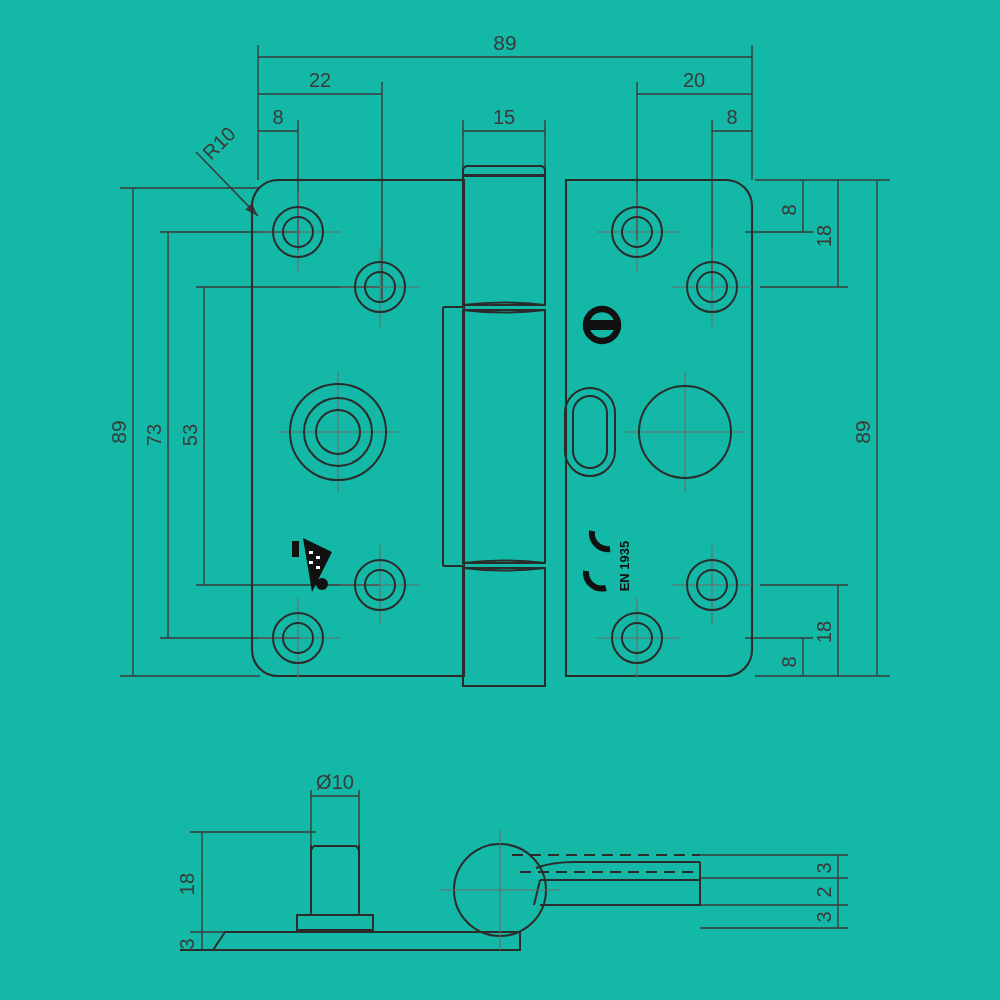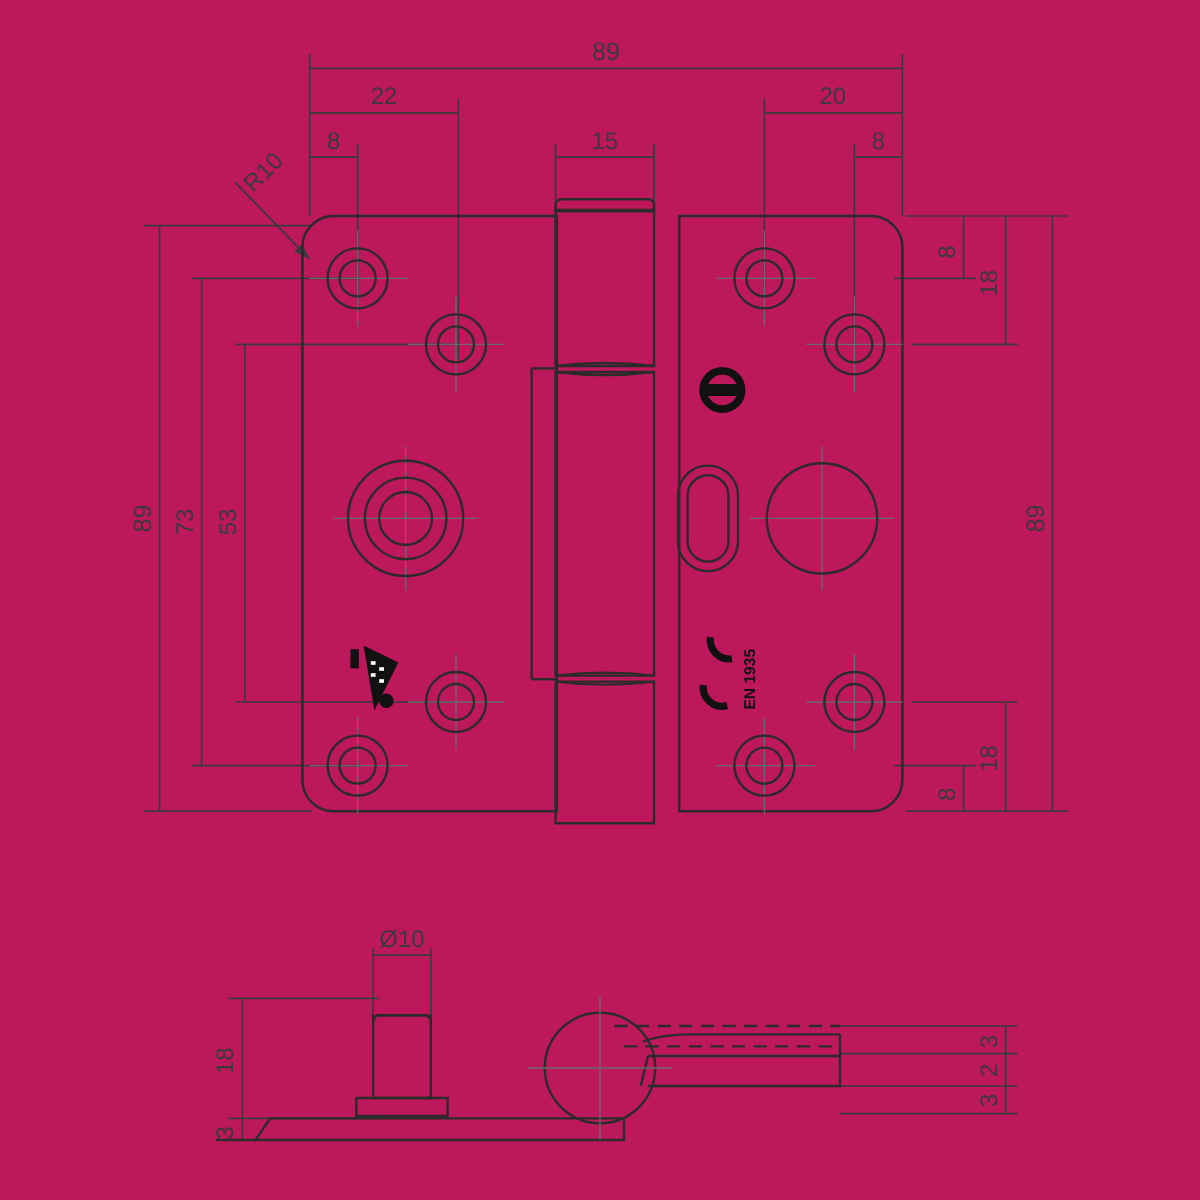--- a/index.html
+++ b/index.html
@@ -1,18 +1,18 @@
 <!DOCTYPE html>
 <html><head>
 <meta charset="utf-8">
 <style>
   html,body{margin:0;padding:0;background:#ffffff;}
   body{width:1000px;height:1000px;overflow:hidden;
        font-family:"Liberation Sans", sans-serif;}
-  #stage{position:relative;width:1000px;height:1000px;background:#be185d;}
+  #stage{position:relative;width:1000px;height:1000px;background:#14b8a6;}
   svg{display:block;}
   .dimtxt{font-family:"Liberation Sans", sans-serif;font-size:20px;fill:#3a3a3a;}
   .dimtxt-lg{font-family:"Liberation Sans", sans-serif;font-size:21px;fill:#3a3a3a;}
   .marktxt{font-family:"Liberation Sans", sans-serif;font-size:13px;font-weight:bold;fill:#111;}
 </style>
 </head>
 <body>
 
 <div id="stage">
 <svg width="1000" height="1000" viewBox="0 0 1000 1000">

